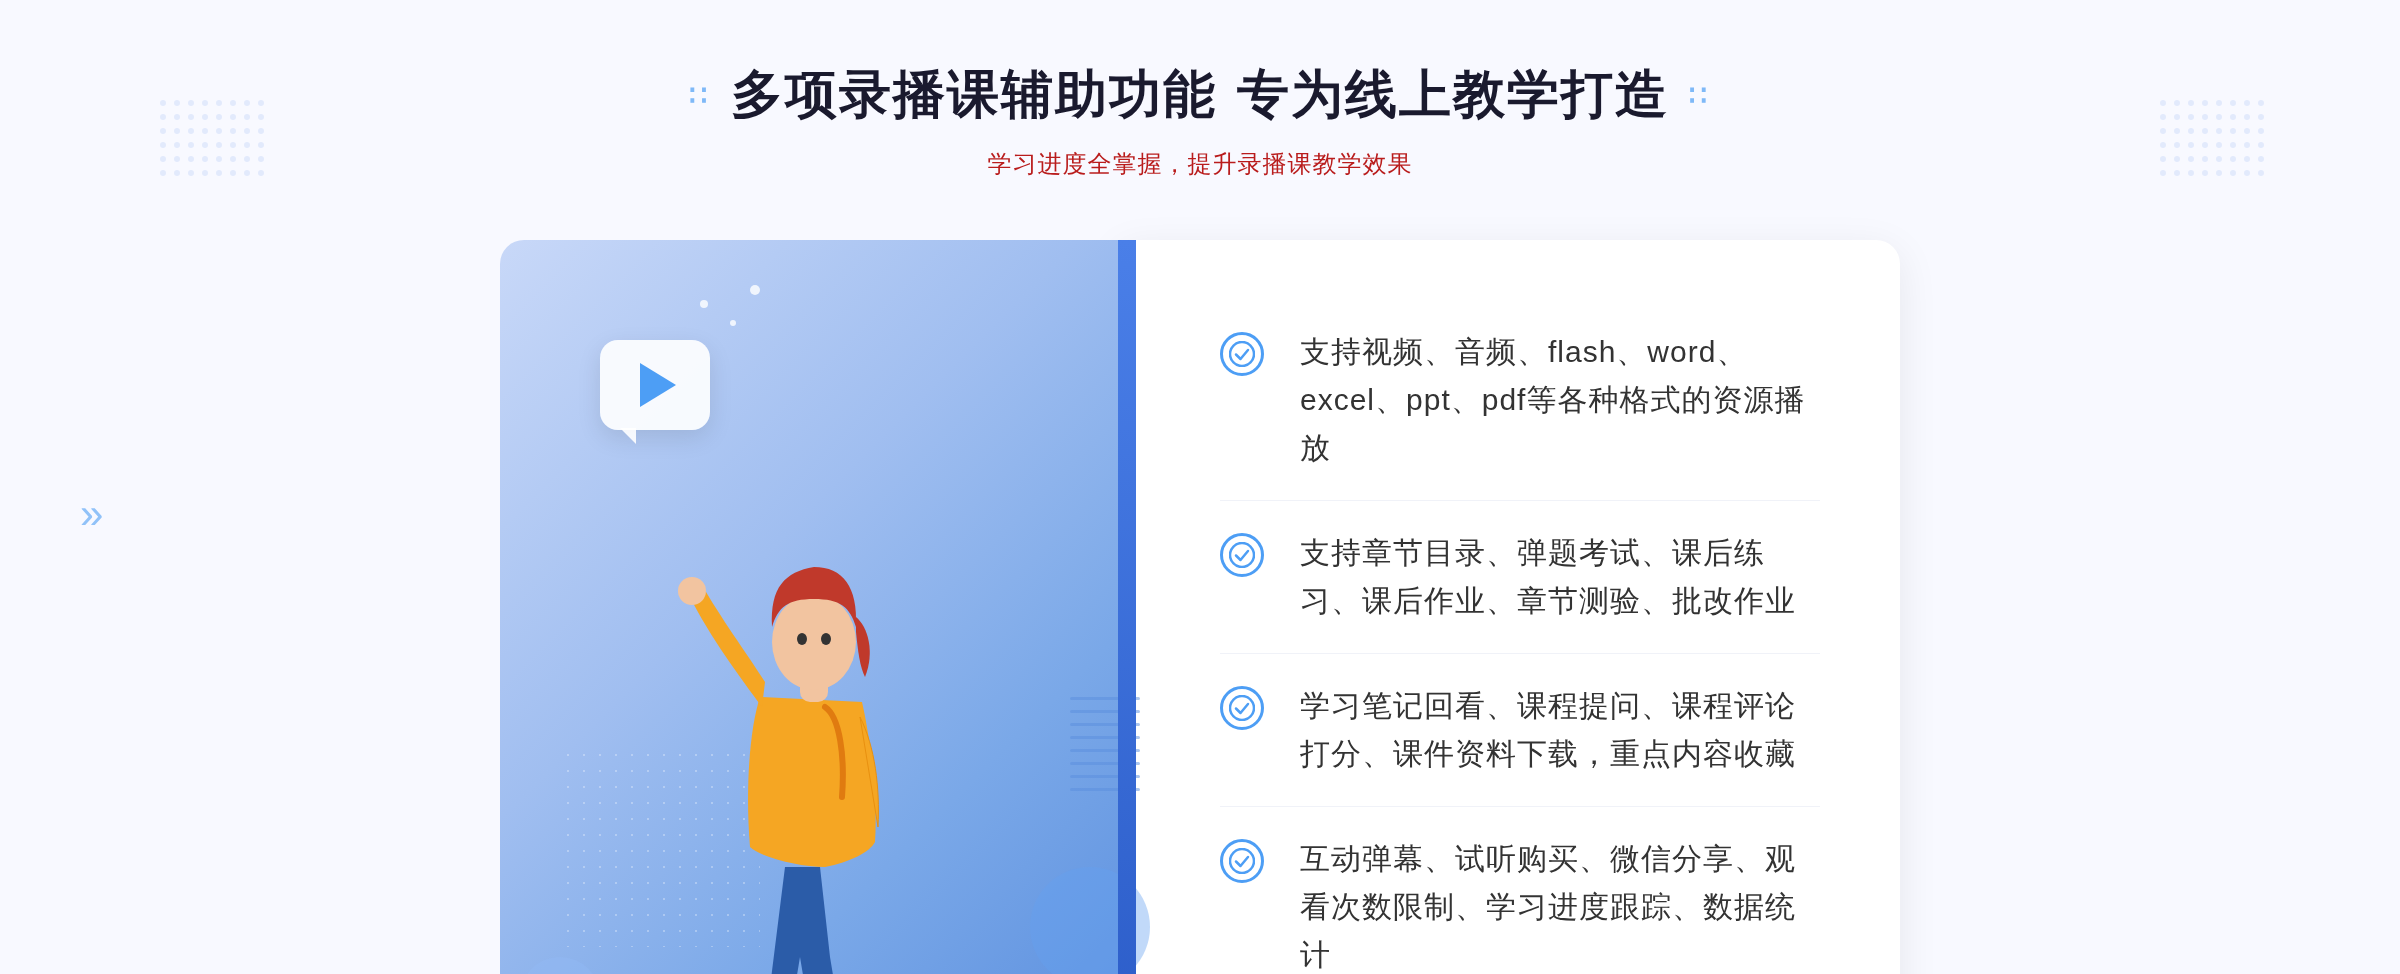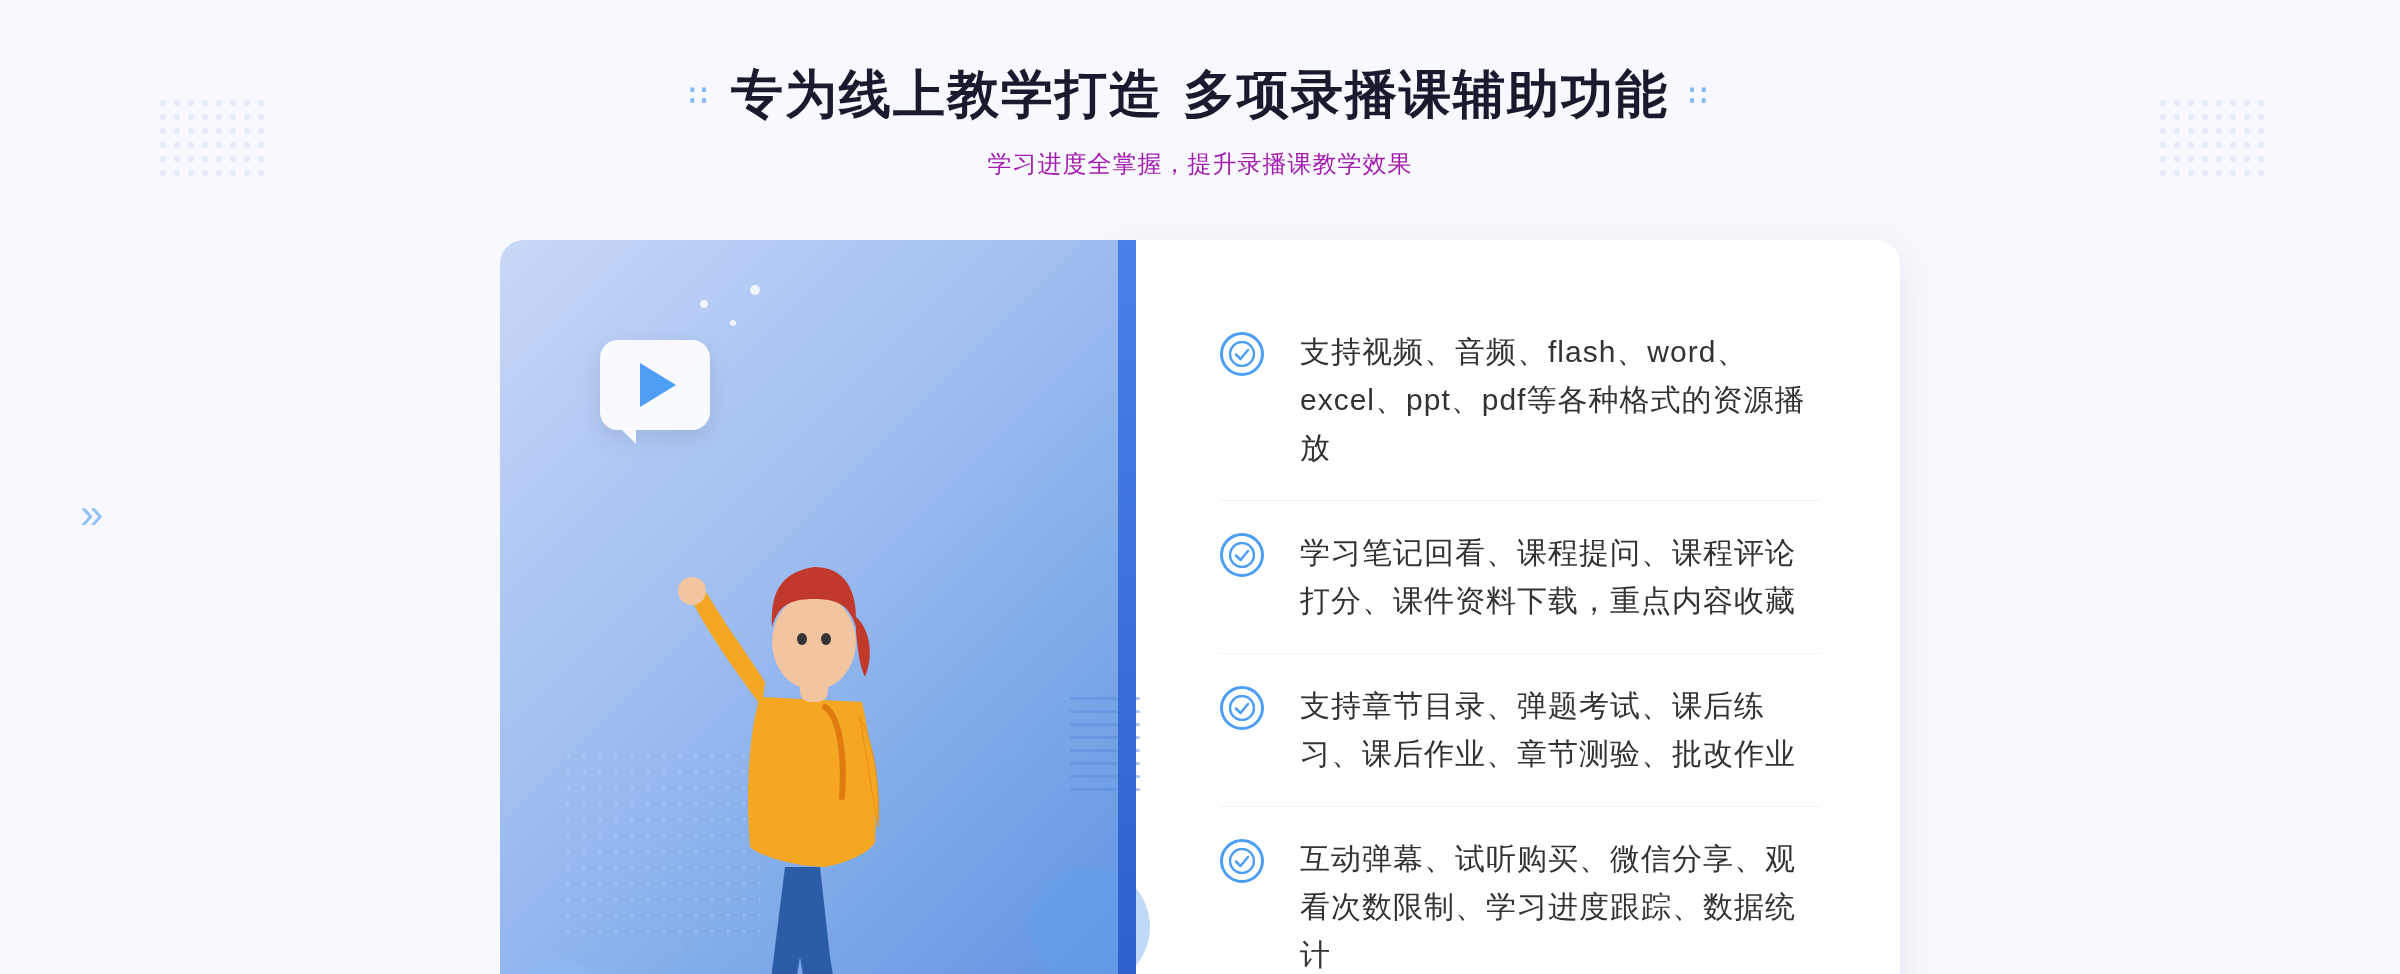--- a/index.html
+++ b/index.html
@@ -73,21 +73,21 @@
 
     .title-dots {
       color: #4d9ef5;
       font-size: 28px;
       opacity: 0.7;
       letter-spacing: 4px;
     }
 
     .subtitle {
       font-size: 24px;
-      color: #a21caf;
+      color: #b91c1c;
       letter-spacing: 1px;
     }
 
     
     .content-area {
       display: flex;
       align-items: stretch;
       width: 1400px;
       min-height: 700px;
       position: relative;
@@ -412,22 +412,22 @@
     </div>
   </div>
 
   <div class="chevrons-left">
     <span>»</span>
   </div>
 
   <div class="header-section">
     <div class="main-title">
       <span class="title-dots">∷</span>
+      <span>多项录播课辅助功能</span>
       <span>专为线上教学打造</span>
-      <span>多项录播课辅助功能</span>
       <span class="title-dots">∷</span>
     </div>
     <div class="subtitle">学习进度全掌握，提升录播课教学效果</div>
   </div>
 
   <div class="content-area">
 
     <div class="illustration-panel">
 
       <div class="dot-pattern"></div>
@@ -509,33 +509,33 @@
 
       <div class="feature-item">
         <div class="check-icon">
           <div class="check-circle">
             <svg width="26" height="26" viewBox="0 0 26 26" fill="none" xmlns="http://www.w3.org/2000/svg">
               <circle cx="13" cy="13" r="12" stroke="#4d9ef5" stroke-width="2.5"></circle>
               <path d="M7 13.5 L11.5 18 L19 9" stroke="#4d9ef5" stroke-width="2.5" stroke-linecap="round" stroke-linejoin="round"></path>
             </svg>
           </div>
         </div>
-        <div class="feature-text">学习笔记回看、课程提问、课程评论打分、课件资料下载，重点内容收藏</div>
+        <div class="feature-text">支持章节目录、弹题考试、课后练习、课后作业、章节测验、批改作业</div>
       </div>
 
       <div class="feature-item">
         <div class="check-icon">
           <div class="check-circle">
             <svg width="26" height="26" viewBox="0 0 26 26" fill="none" xmlns="http://www.w3.org/2000/svg">
               <circle cx="13" cy="13" r="12" stroke="#4d9ef5" stroke-width="2.5"></circle>
               <path d="M7 13.5 L11.5 18 L19 9" stroke="#4d9ef5" stroke-width="2.5" stroke-linecap="round" stroke-linejoin="round"></path>
             </svg>
           </div>
         </div>
-        <div class="feature-text">支持章节目录、弹题考试、课后练习、课后作业、章节测验、批改作业</div>
+        <div class="feature-text">学习笔记回看、课程提问、课程评论打分、课件资料下载，重点内容收藏</div>
       </div>
 
       <div class="feature-item">
         <div class="check-icon">
           <div class="check-circle">
             <svg width="26" height="26" viewBox="0 0 26 26" fill="none" xmlns="http://www.w3.org/2000/svg">
               <circle cx="13" cy="13" r="12" stroke="#4d9ef5" stroke-width="2.5"></circle>
               <path d="M7 13.5 L11.5 18 L19 9" stroke="#4d9ef5" stroke-width="2.5" stroke-linecap="round" stroke-linejoin="round"></path>
             </svg>
           </div>

